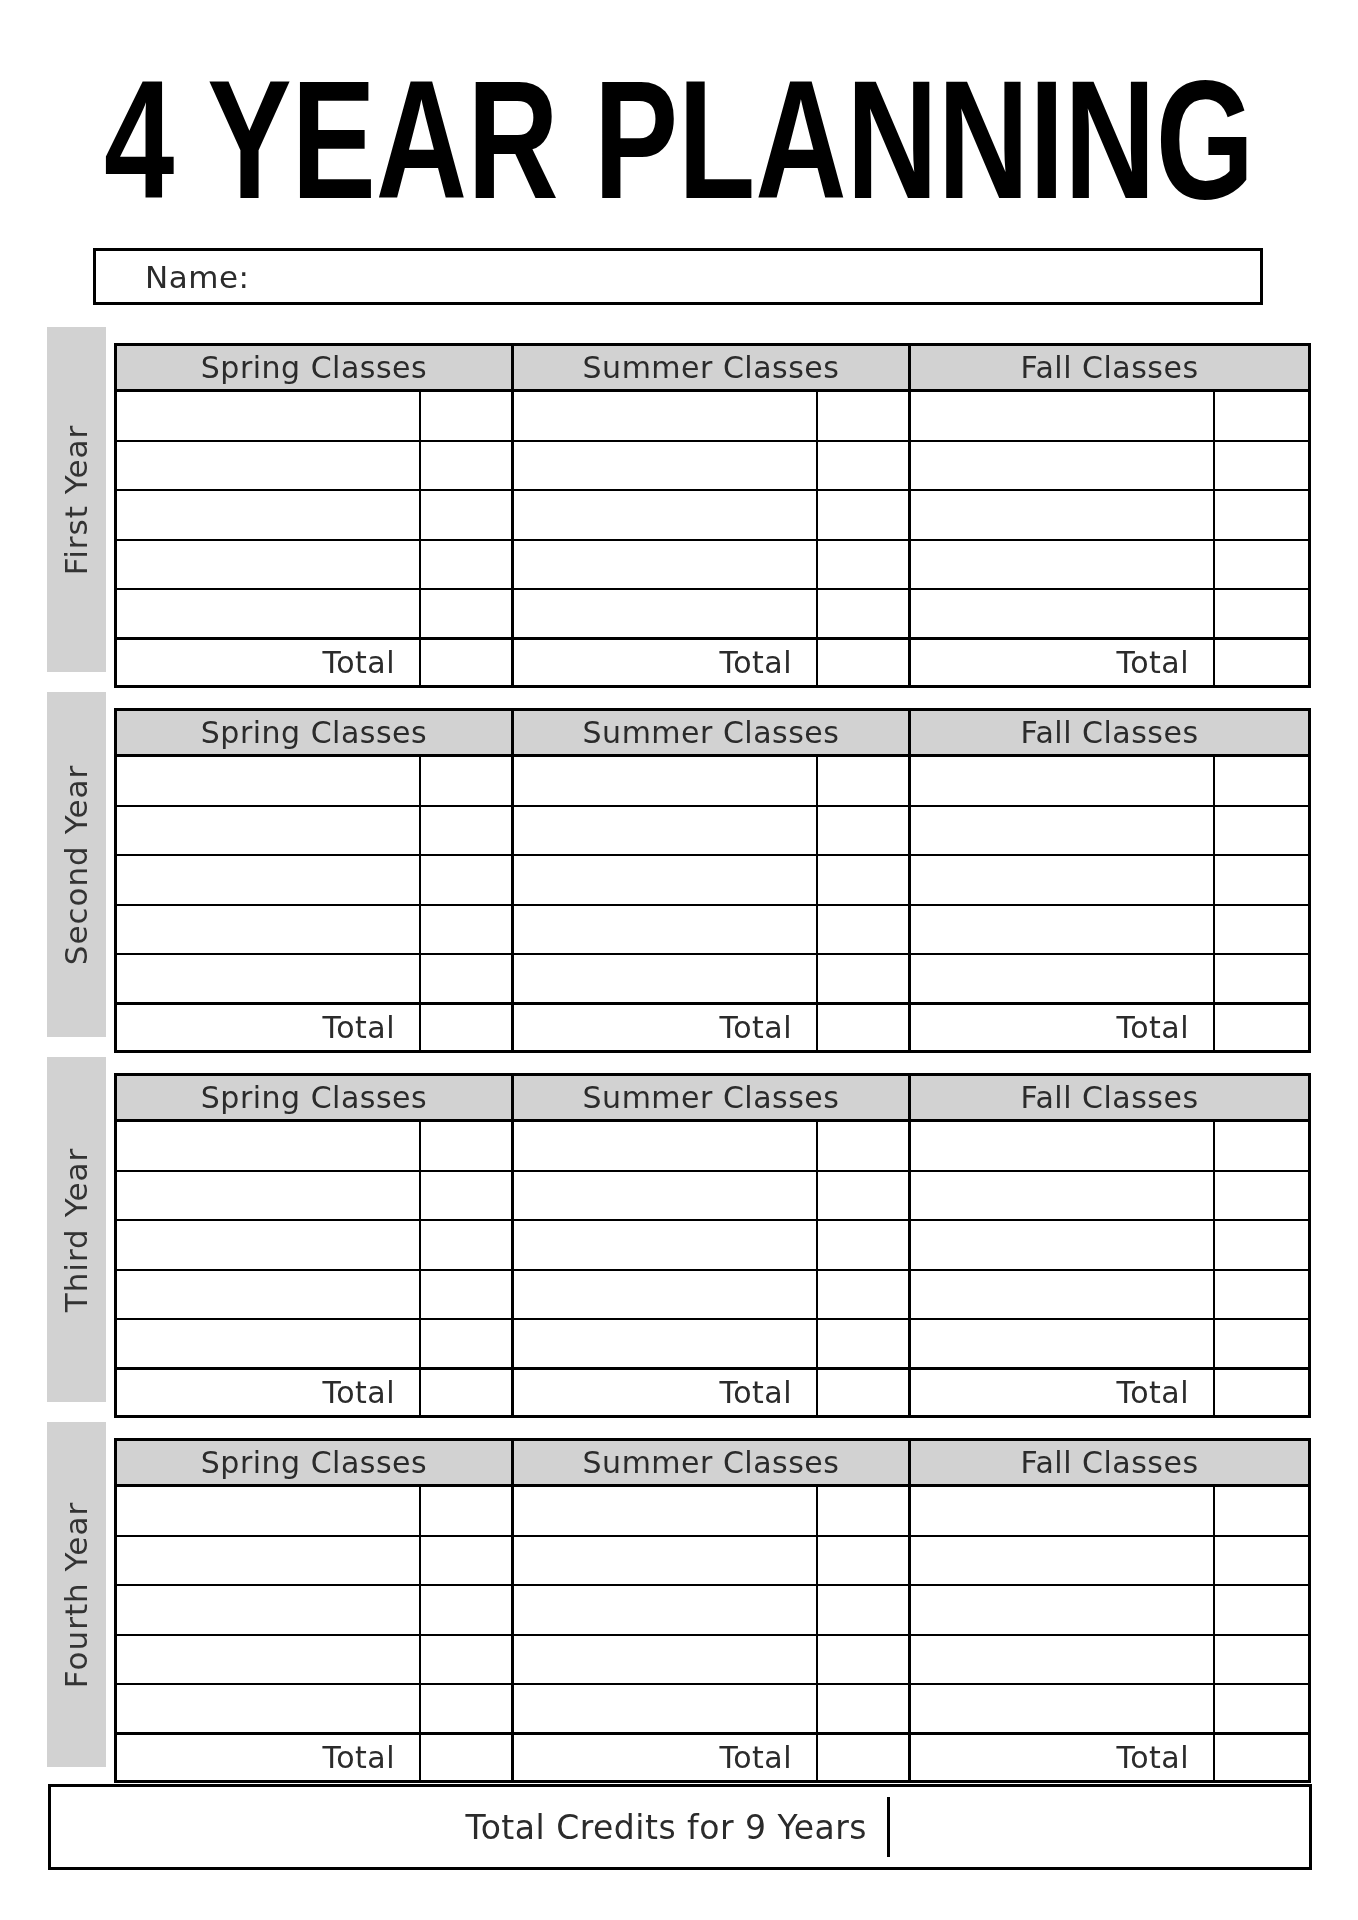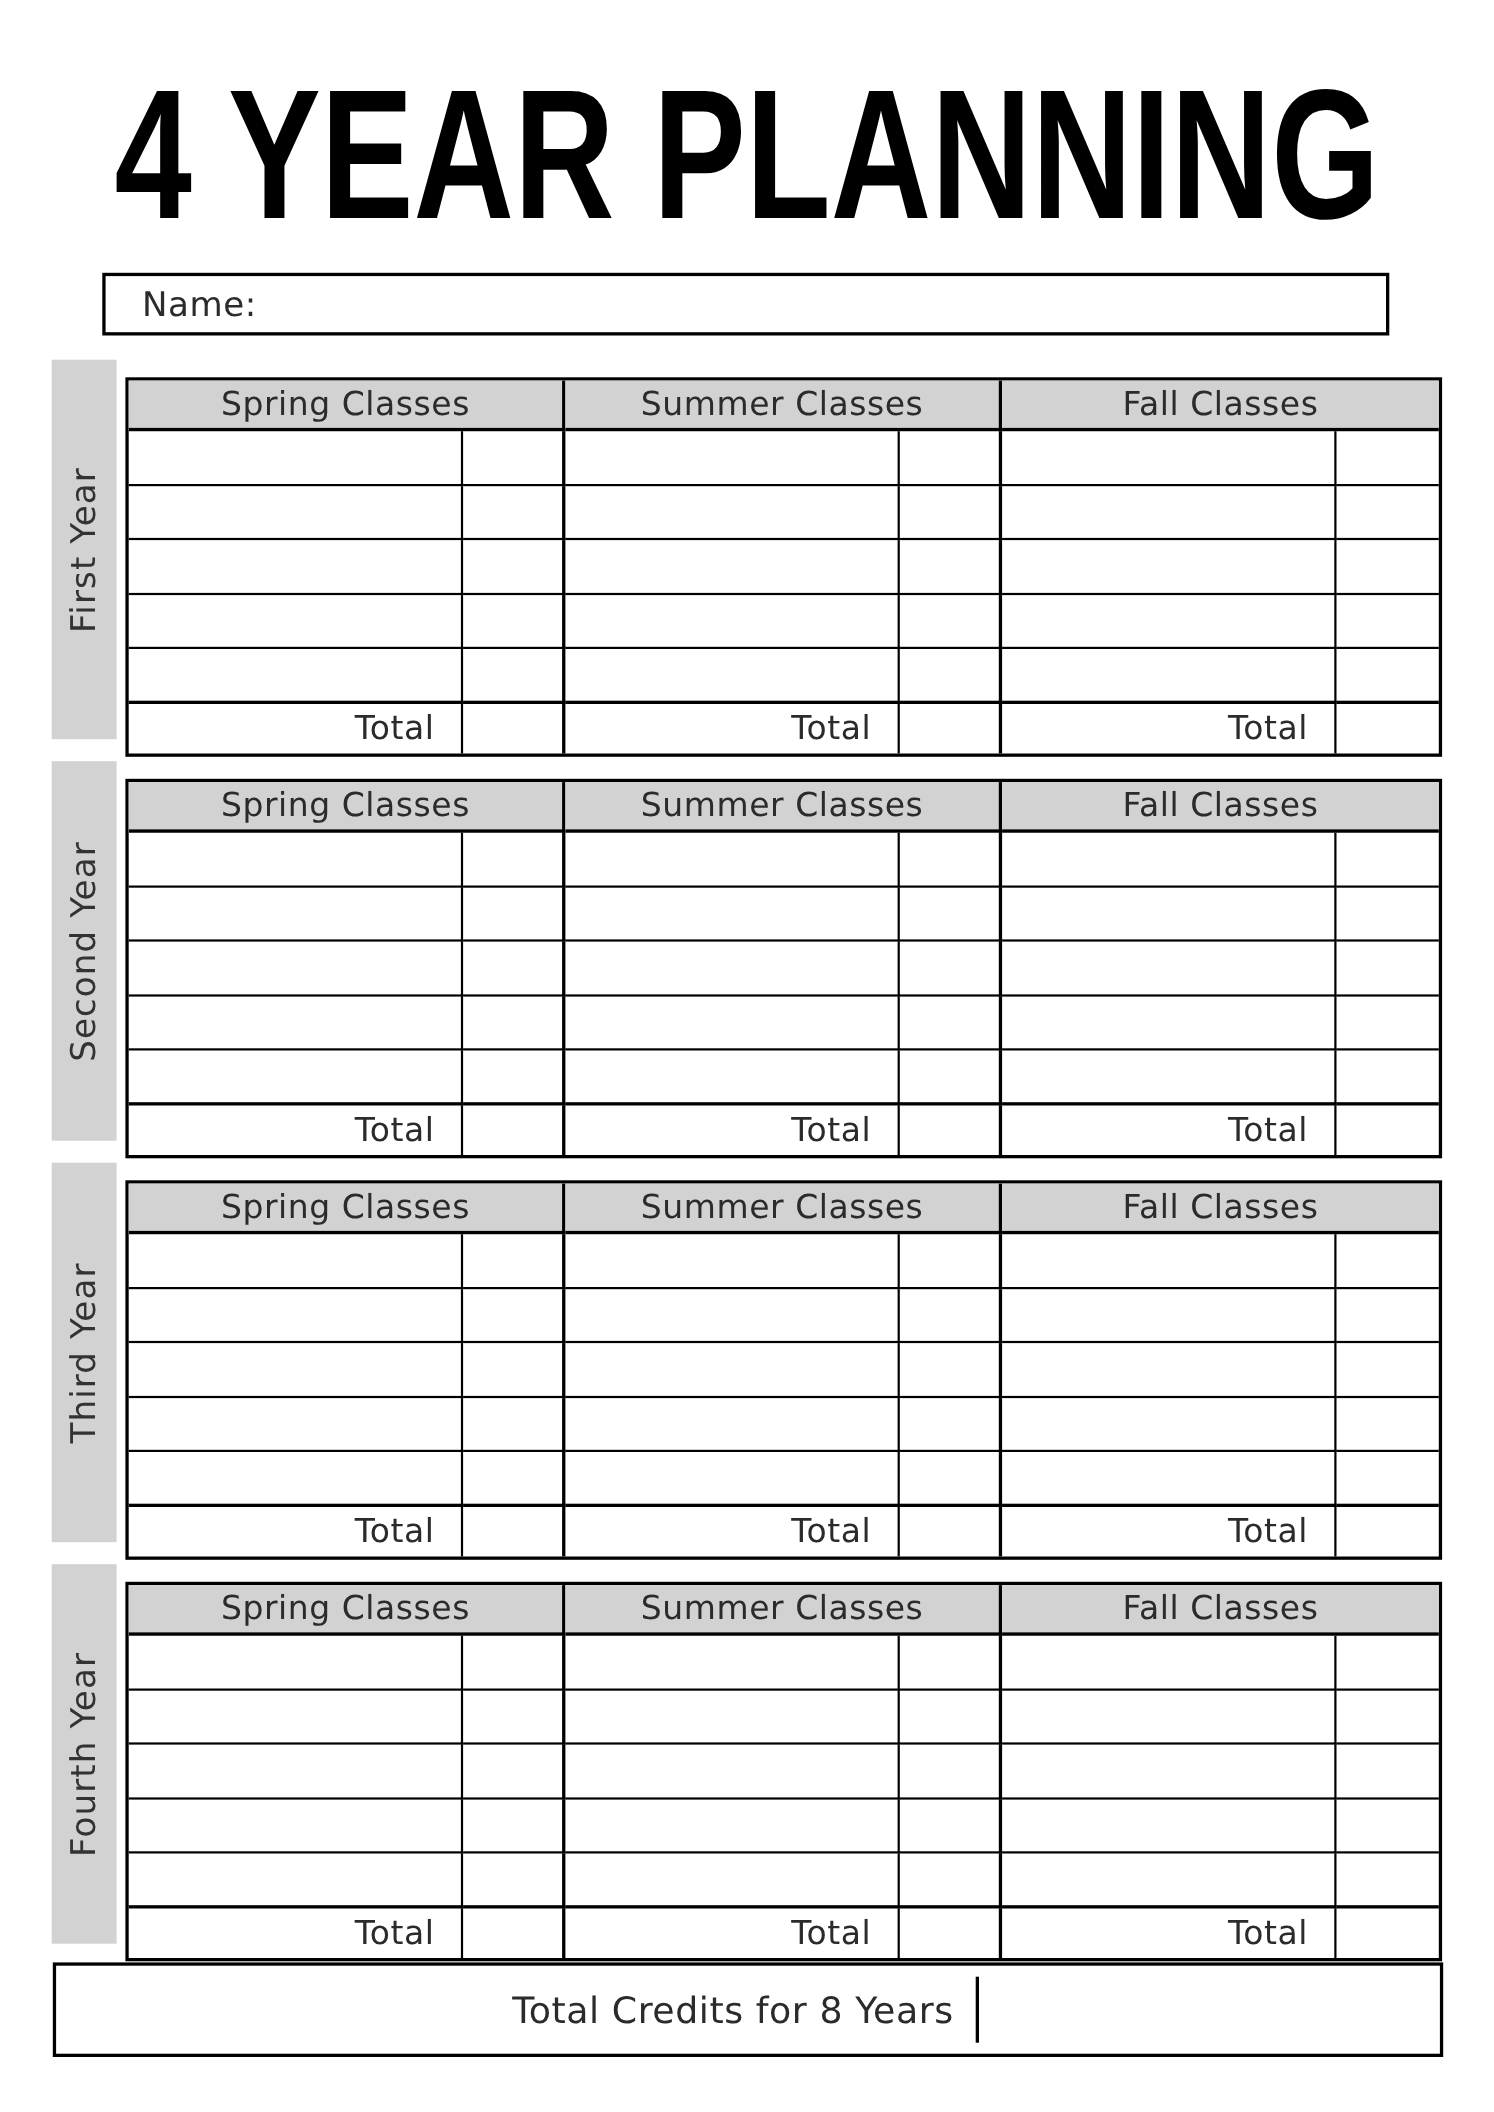--- a/index.html
+++ b/index.html
@@ -24,21 +24,21 @@
     font-size:168px;
     fill:#000000;
   }
   
   .name-box{
     position:absolute;left:93px;top:248px;width:1170px;height:57px;
     border:3px solid var(--b);box-sizing:border-box;
     display:flex;align-items:center;
     background:#ffffff;
   }
-  .name-label{font-size:31px;padding-left:33px;letter-spacing:0.5px;white-space:nowrap;}
+  .name-label{font-size:31px;padding-left:49px;letter-spacing:0.5px;white-space:nowrap;}
   .name-value{flex:1;height:100%;}
   
   .year{position:absolute;left:47px;width:1264px;height:345px;}
   .y1{top:327px}.y2{top:692px}.y3{top:1057px}.y4{top:1422px}
   .side{
     position:absolute;left:0;top:0;width:59px;height:345px;
     background:var(--gray);
     display:flex;align-items:center;justify-content:center;
     overflow:visible;
   }
@@ -294,18 +294,18 @@
       <div class="cw tl">Total</div>
         <div class="cn gs"></div>
         <div class="cw tl">Total</div>
         <div class="cn gs"></div>
         <div class="cw tl">Total</div>
         <div class="cn"></div>
     </div>
   </section>
 
   <div class="footer-box">
-    <div class="footer-label">Total Credits for 8 Years</div>
+    <div class="footer-label">Total Credits for 9 Years</div>
     <div class="footer-divider"></div>
     <div class="footer-value"></div>
   </div>
 
 </div>
 
 </body></html>

